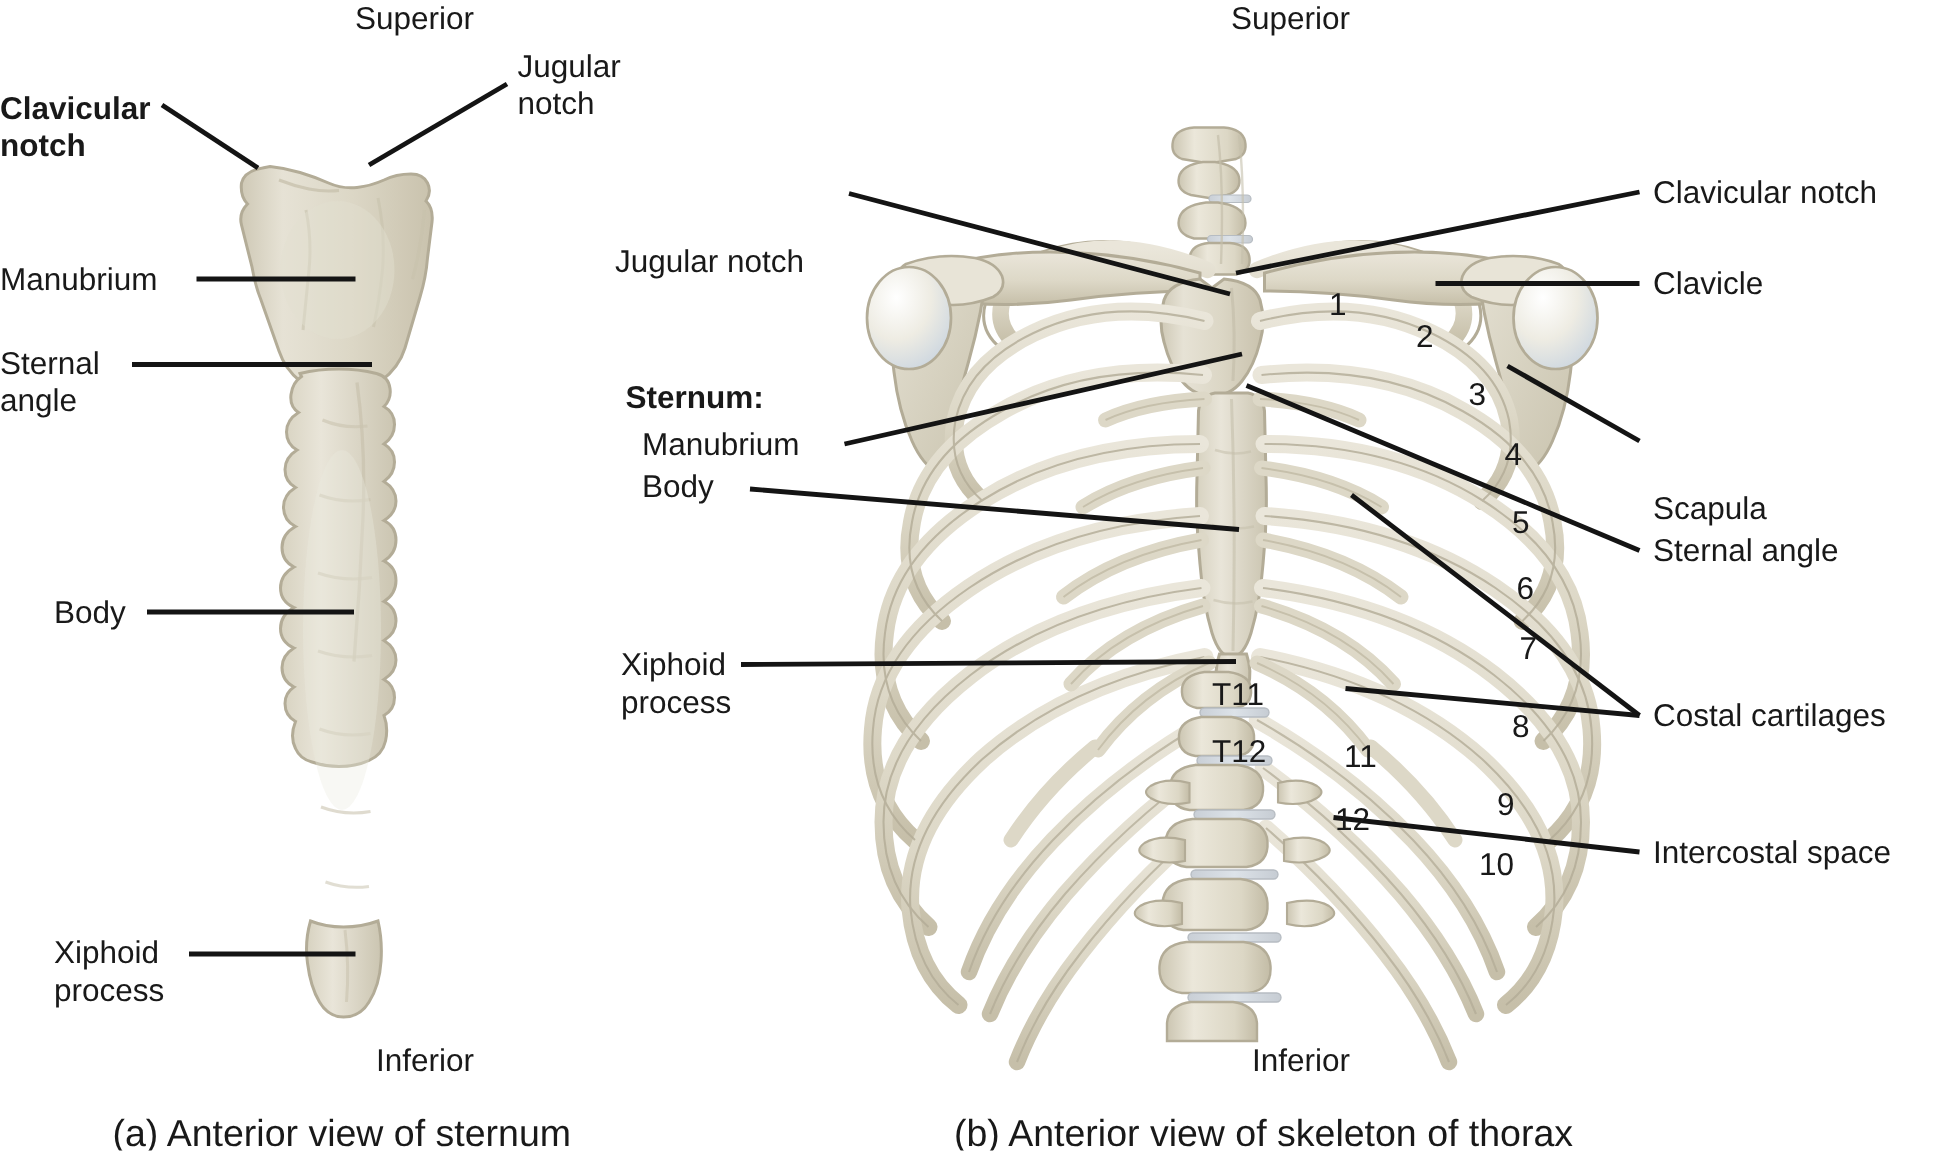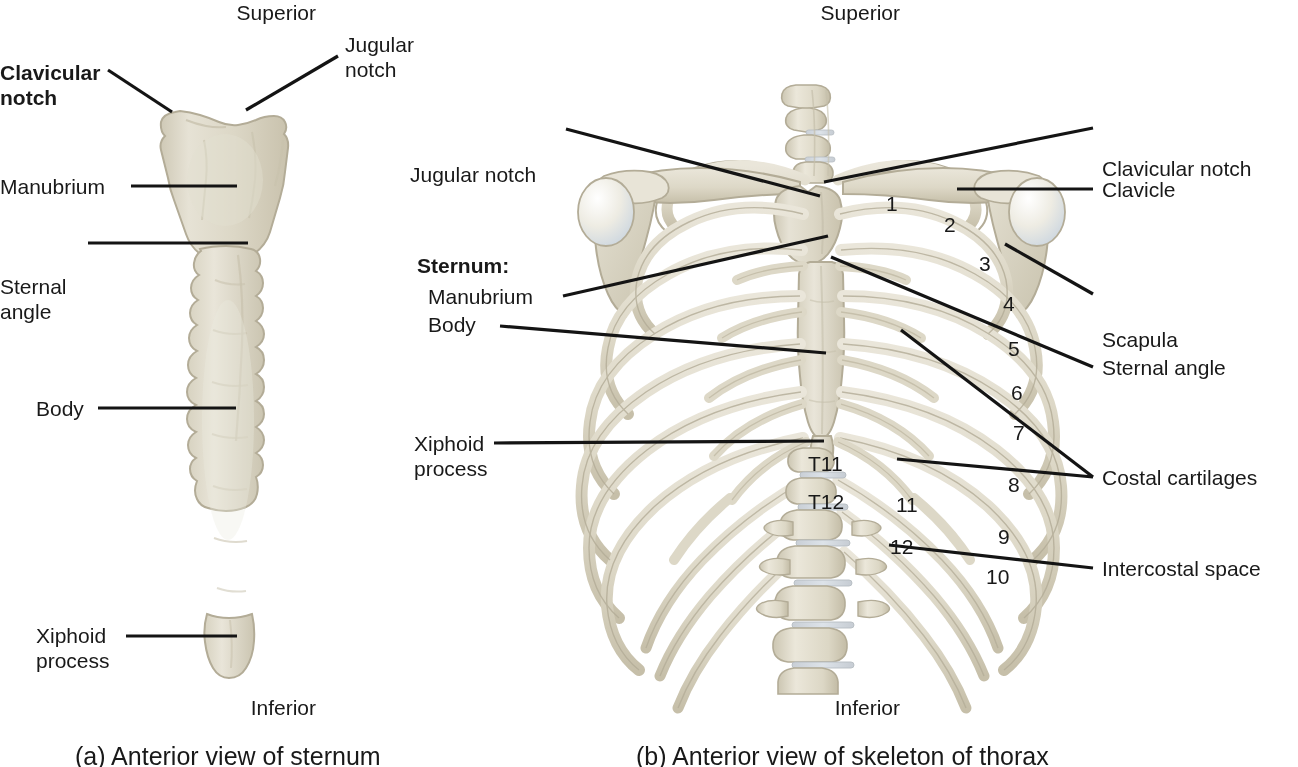--- a/index.html
+++ b/index.html
@@ -269,21 +269,21 @@
 </svg>
 
 <div class="lbl ctr" style="left:176px;top:0px;width:140px;">Superior</div>
 
 <div class="lbl" style="left:0px;top:60px;font-weight:bold;"><span>Clavicular</span><br><span>notch</span></div>
 
 <div class="lbl" style="left:345px;top:32px;"><span>Jugular</span><br><span>notch</span></div>
 
 <div class="lbl" style="left:0px;top:174px;">Manubrium</div>
 
-<div class="lbl" style="left:0px;top:230px;margin-top:44px;"><span>Sternal</span><br><span>angle</span></div>
+<div class="lbl" style="left:0px;top:230px;"><span>Sternal</span><br><span>angle</span></div>
 
 <div class="lbl" style="left:36px;top:396px;">Body</div>
 
 <div class="lbl" style="left:36px;top:623px;"><span>Xiphoid</span><br><span>process</span></div>
 
 <div class="lbl ctr" style="left:176px;top:695px;width:140px;">Inferior</div>
 
 <div class="cap" style="left:75px;top:742px;">(a) Anterior view of sternum</div>
 
 <div class="lbl ctr" style="left:760px;top:0px;width:140px;">Superior</div>
@@ -291,21 +291,21 @@
 <div class="lbl" style="left:410px;top:118px;margin-top:44px;">Jugular notch</div>
 
 <div class="lbl bold" style="left:417px;top:253px;">Sternum:</div>
 
 <div class="lbl" style="left:428px;top:284px;">Manubrium</div>
 
 <div class="lbl" style="left:428px;top:312px;">Body</div>
 
 <div class="lbl" style="left:414px;top:431px;"><span>Xiphoid</span><br><span>process</span></div>
 
-<div class="lbl" style="left:1102px;top:116px;margin-top:40px;">Clavicular notch</div>
+<div class="lbl" style="left:1102px;top:116px;">Clavicular notch</div>
 
 <div class="lbl" style="left:1102px;top:177px;">Clavicle</div>
 
 <div class="lbl" style="left:1102px;top:300px;margin-top:27px;">Scapula</div>
 
 <div class="lbl" style="left:1102px;top:355px;">Sternal angle</div>
 
 <div class="lbl" style="left:1102px;top:465px;">Costal cartilages</div>
 
 <div class="lbl" style="left:1102px;top:556px;">Intercostal space</div>

